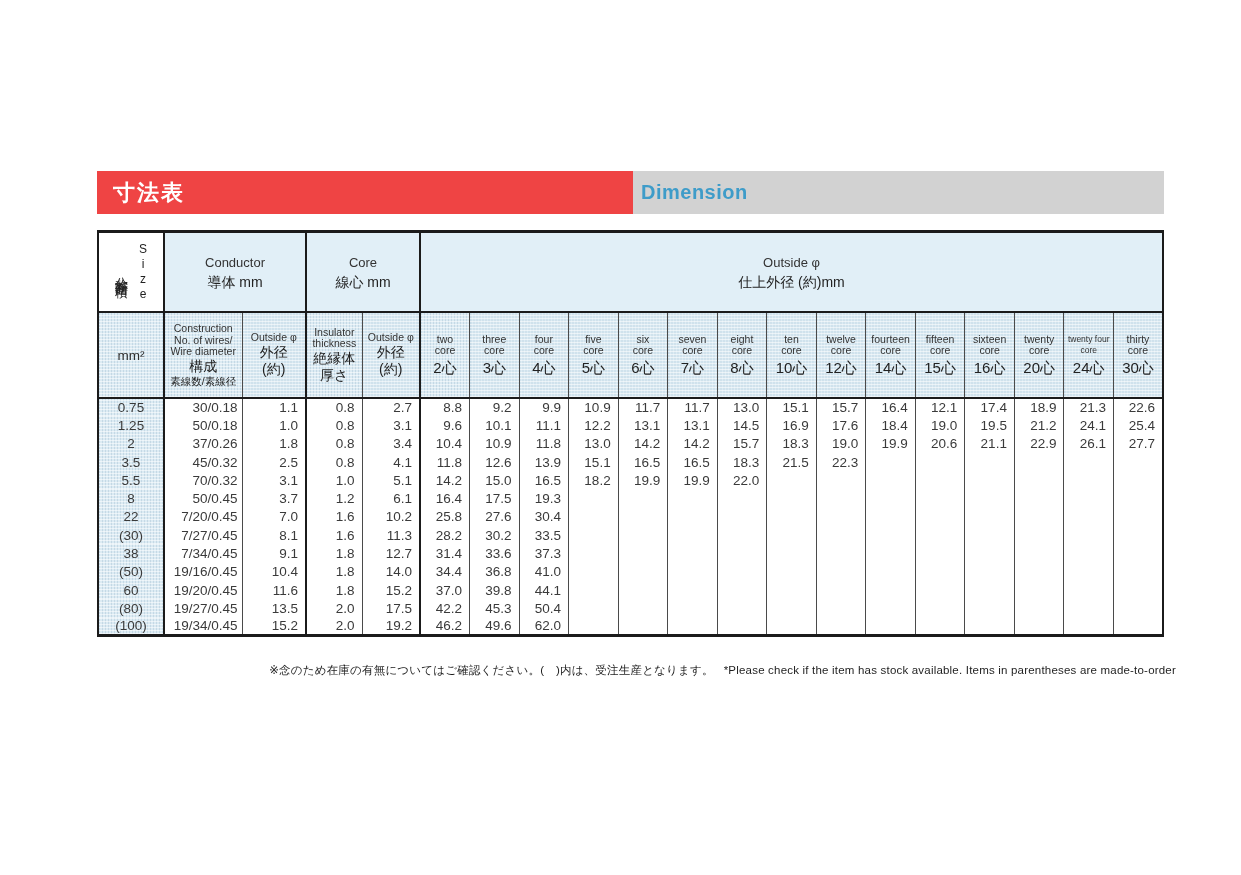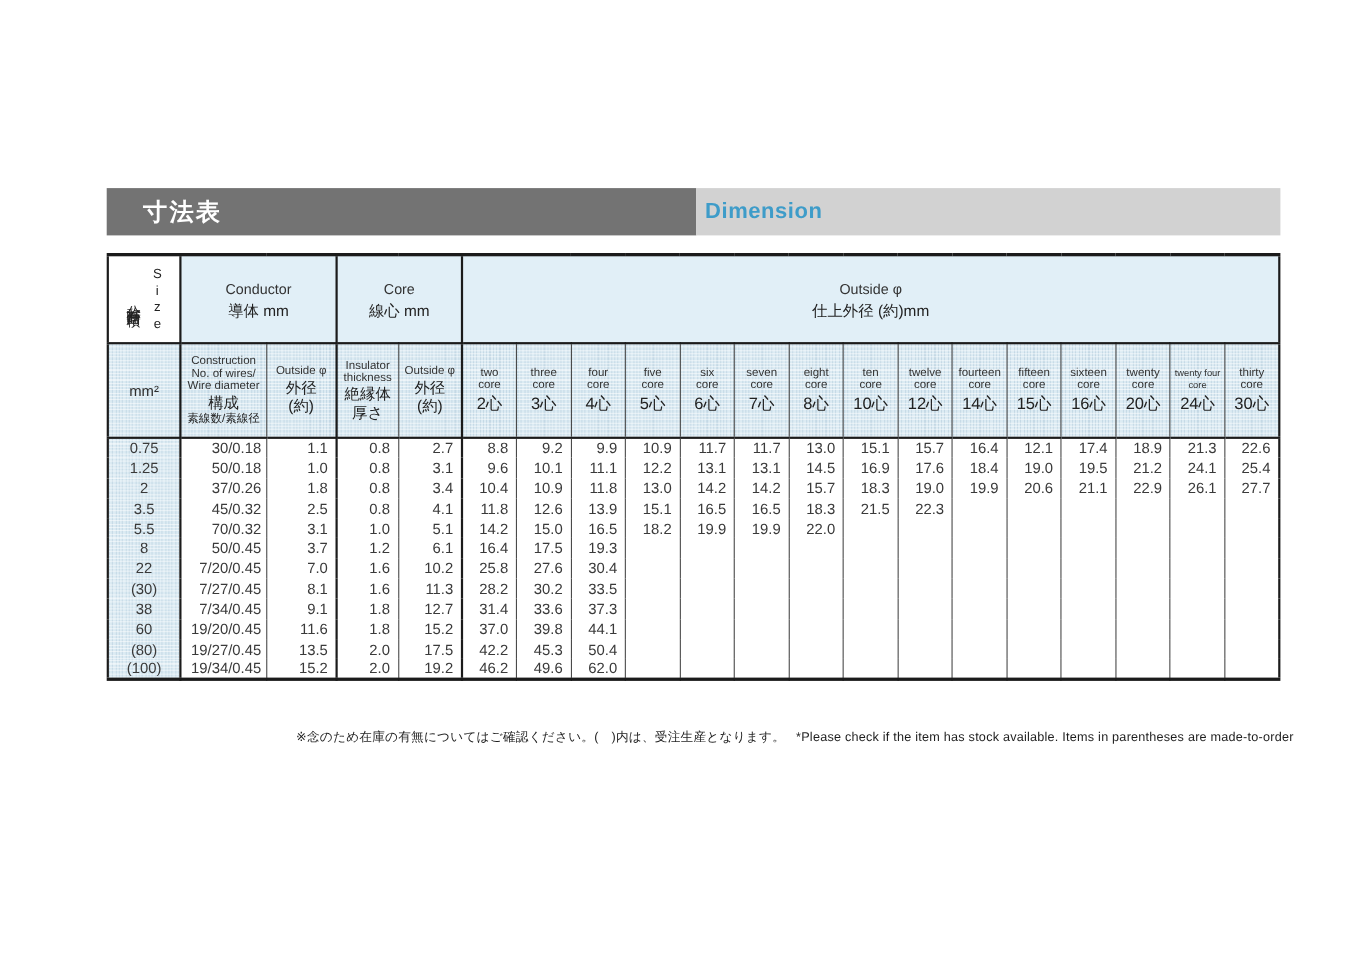--- a/index.html
+++ b/index.html
@@ -12,23 +12,23 @@
   .page { position: relative; width: 1241px; height: 875px; background: #fff; }
 
   
   .banner {
     position: absolute; left: 97px; top: 171px;
     width: 1067px; height: 43px;
     display: flex;
   }
   .banner-left {
     width: 536px; height: 100%;
-    background: #737373;
+    background: #ef4444;
     display: flex; align-items: center;
-    box-sizing: border-box; padding-left: 33px;
+    box-sizing: border-box; padding-left: 16px;
   }
   .banner-left .jp-title {
     color: #ffffff; font-size: 22px; font-weight: bold; letter-spacing: 2px;
   }
   .banner-right {
     flex: 1; height: 100%;
     background: #d2d2d2;
     display: flex; align-items: center;
     box-sizing: border-box; padding-left: 8px;
   }
@@ -452,20 +452,42 @@
           <td class="num core-val"></td>
           <td class="num core-val"></td>
           <td class="num core-val"></td>
           <td class="num core-val"></td>
           <td class="num core-val"></td>
           <td class="num core-val"></td>
           <td class="num core-val"></td>
           <td class="num core-val"></td>
         </tr>
         <tr>
+          <td class="size-cell tex thick-r">(50)</td>
+          <td class="num construction">19/16/0.45</td>
+          <td class="num thick-r">10.4</td>
+          <td class="num">1.8</td>
+          <td class="num thick-r">14.0</td>
+          <td class="num core-val">34.4</td>
+          <td class="num core-val">36.8</td>
+          <td class="num core-val">41.0</td>
+          <td class="num core-val"></td>
+          <td class="num core-val"></td>
+          <td class="num core-val"></td>
+          <td class="num core-val"></td>
+          <td class="num core-val"></td>
+          <td class="num core-val"></td>
+          <td class="num core-val"></td>
+          <td class="num core-val"></td>
+          <td class="num core-val"></td>
+          <td class="num core-val"></td>
+          <td class="num core-val"></td>
+          <td class="num core-val"></td>
+        </tr>
+        <tr>
           <td class="size-cell tex thick-r">60</td>
           <td class="num construction">19/20/0.45</td>
           <td class="num thick-r">11.6</td>
           <td class="num">1.8</td>
           <td class="num thick-r">15.2</td>
           <td class="num core-val">37.0</td>
           <td class="num core-val">39.8</td>
           <td class="num core-val">44.1</td>
           <td class="num core-val"></td>
           <td class="num core-val"></td>

